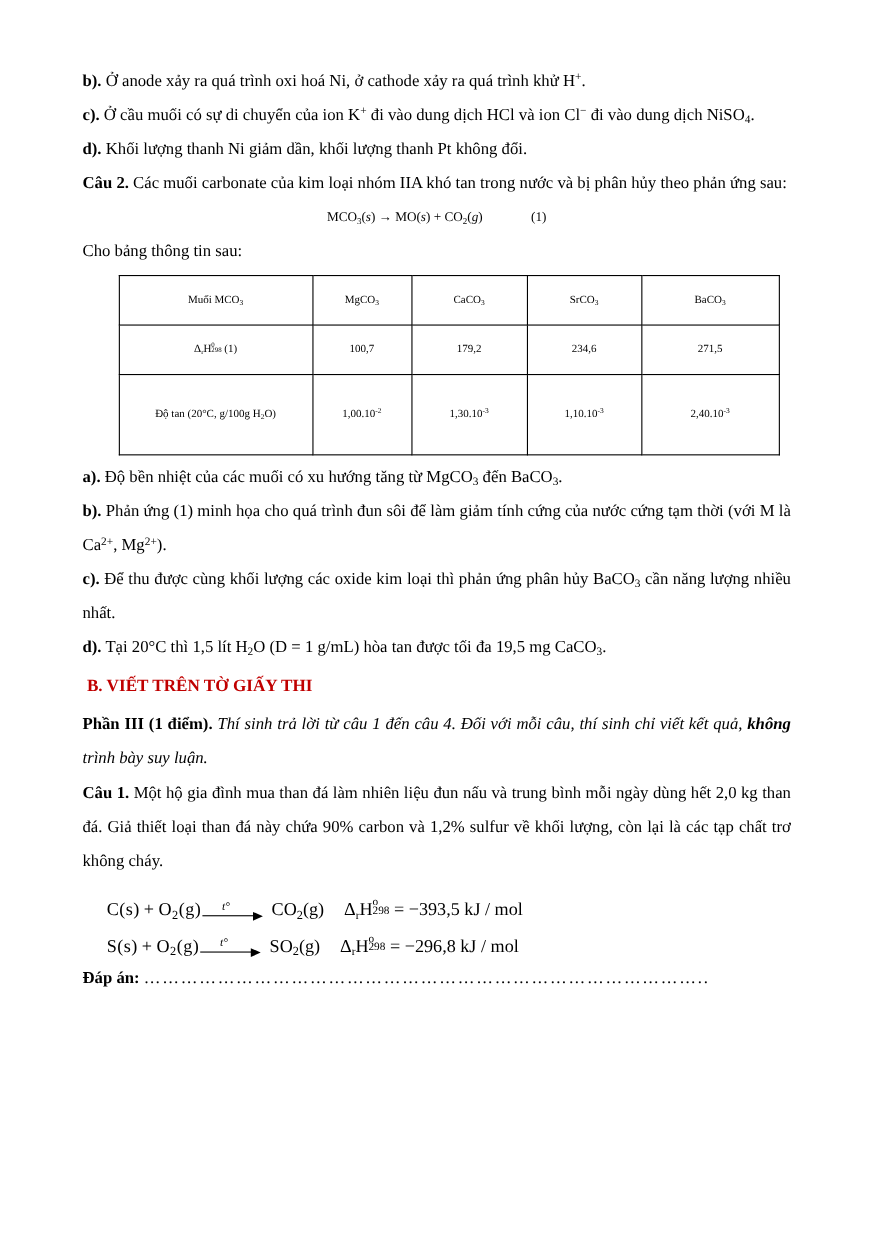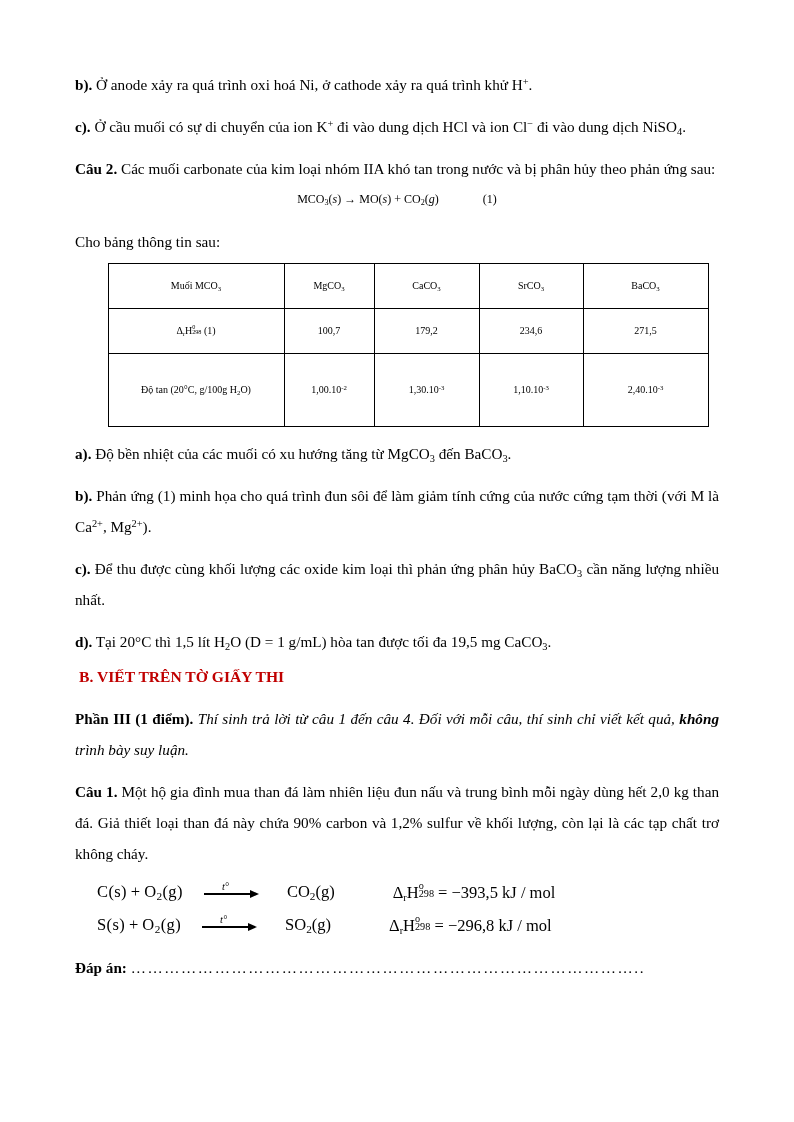--- a/index.html
+++ b/index.html
@@ -15,21 +15,21 @@
     color: #000000;
     overflow: hidden;
   }
   .page {
     position: absolute;
     left: 75px;
     top: 58px;
     width: 644px;
   }
   p.para {
-    margin: 11px 0 0 0;
+    margin: 0 0 0 0;
     font-size: 15.2px;
     line-height: 31px;
     text-align: justify;
     text-justify: inter-word;
   }
   .b { font-weight: bold; }
   .i { font-style: italic; }
   .bi { font-weight: bold; font-style: italic; }
   sub { font-size: 0.68em; vertical-align: -0.28em; line-height: 0; }
   sup { font-size: 0.68em; vertical-align: 0.48em; line-height: 0; }
@@ -98,24 +98,23 @@
 
   
   .math-block {
     margin: 6px 0 4px 0;
     padding-left: 22px;
     font-family: "Liberation Serif", "DejaVu Serif", serif;
     font-size: 16.5px;
   }
   .math-row {
     display: flex;
-    align-items: center;
+    align-items: flex-end;
     height: 33px;
     white-space: nowrap;
-    gap: 20px;
   }
   .math-lhs { letter-spacing: 0.4px; }
   .arrow {
     display: inline-block;
     position: relative;
     width: 62px;
     height: 14px;
     margin: 0 1px;
     vertical-align: 0.05em;
   }
@@ -156,20 +155,24 @@
   <p class="para">
     <span class="b">b).</span>
     Ở anode xảy ra quá trình oxi hoá Ni, ở cathode xảy ra quá trình khử H<sup>+</sup>.
   </p>
 
   <p class="para">
     <span class="b">c).</span>
     Ở cầu muối có sự di chuyển của ion K<sup>+</sup> đi vào dung dịch HCl và ion Cl<sup>−</sup> đi vào dung dịch NiSO<sub>4</sub>.
   </p>
 
+  <p class="para">
+    <span class="b">d).</span>
+    <span>Khối lượng thanh Ni giảm dần, khối lượng thanh Pt không đổi.</span>
+  </p>
 
   <p class="para">
     <span class="b">Câu 2.</span>
     <span>Các muối carbonate của kim loại nhóm IIA khó tan trong nước và bị phân hủy theo phản ứng sau:</span>
   </p>
 
   <div class="eq-line">
     MCO<sub>3</sub>(<span class="i">s</span>) → MO(<span class="i">s</span>) + CO<sub>2</sub>(<span class="i">g</span>)<span class="gap-sm"></span><span>(1)</span>
   </div>
 

